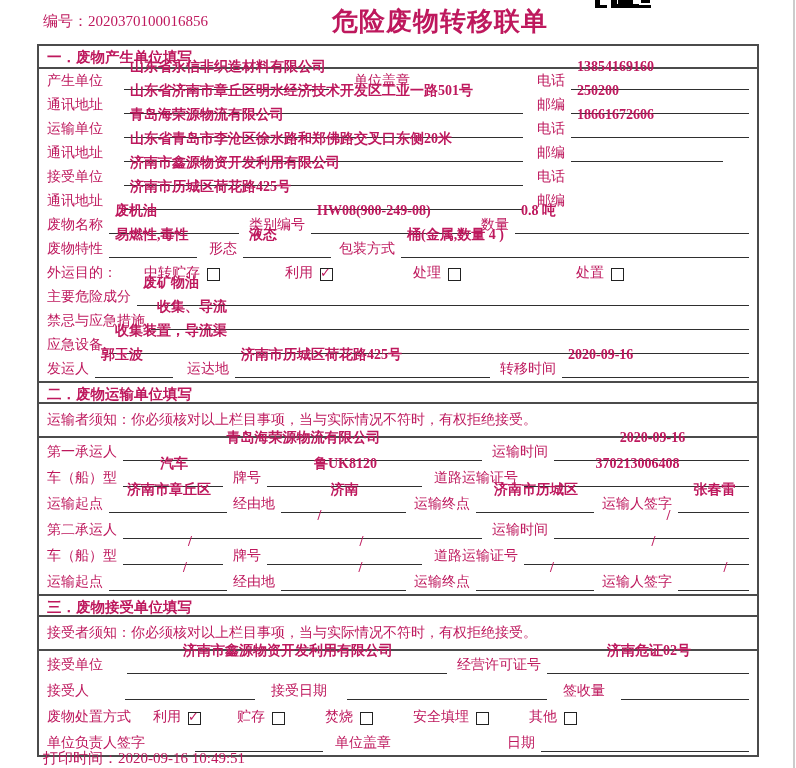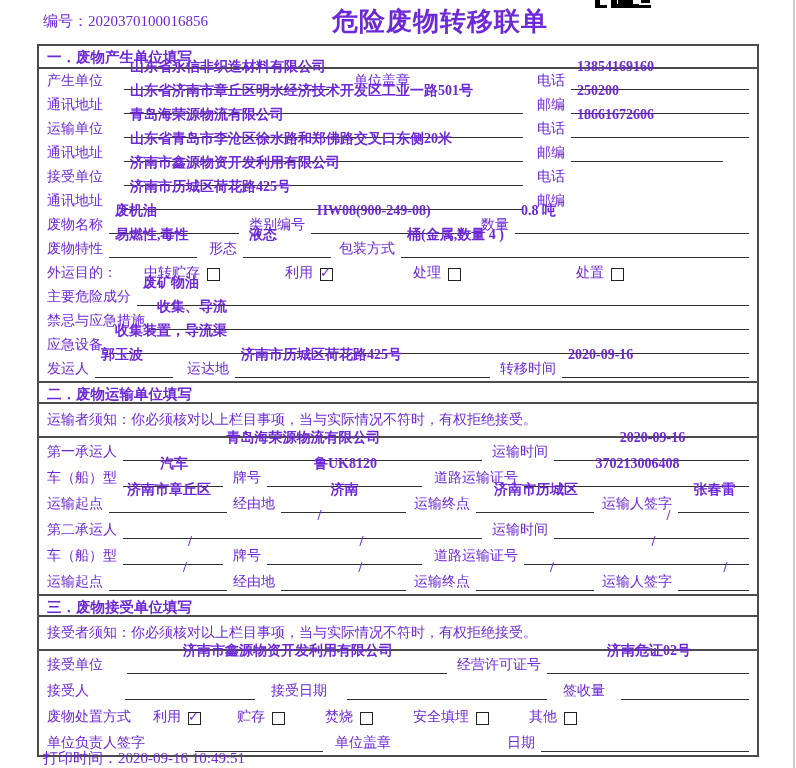--- a/index.html
+++ b/index.html
@@ -1,17 +1,17 @@
 <!DOCTYPE html>
 <html><head>
 <meta charset="utf-8">
 <style>
   html,body{margin:0;padding:0;background:#fff;}
   .page{position:relative;width:796px;height:768px;background:#fff;overflow:hidden;
-        font-family:"Liberation Serif","DejaVu Serif",serif;color:#6d28d9;}
+        font-family:"Liberation Serif","DejaVu Serif",serif;color:#be185d;}
   .doc-no{position:absolute;left:43px;top:12px;font-size:15px;white-space:nowrap;}
   .title{position:absolute;left:0;top:4px;width:880px;text-align:center;
          font-size:26px;font-weight:bold;letter-spacing:1px;}
   .qr{position:absolute;left:595px;top:0;}
   .edge{position:absolute;right:1px;top:0;width:2px;height:768px;background:#cccccc;}
   .form{position:absolute;left:37px;top:44px;width:718px;border:2px solid #4b4b4b;box-sizing:content-box;background:#fff;}
   .sec-h{height:23px;line-height:22px;font-weight:bold;font-size:14.5px;padding:0 8px;
          border-bottom:2px solid #4b4b4b;box-sizing:border-box;}
   .sec-t{border-top:2px solid #4b4b4b;}
   .note{height:29px;display:flex;align-items:center;padding:16px 8px;font-size:14px;

